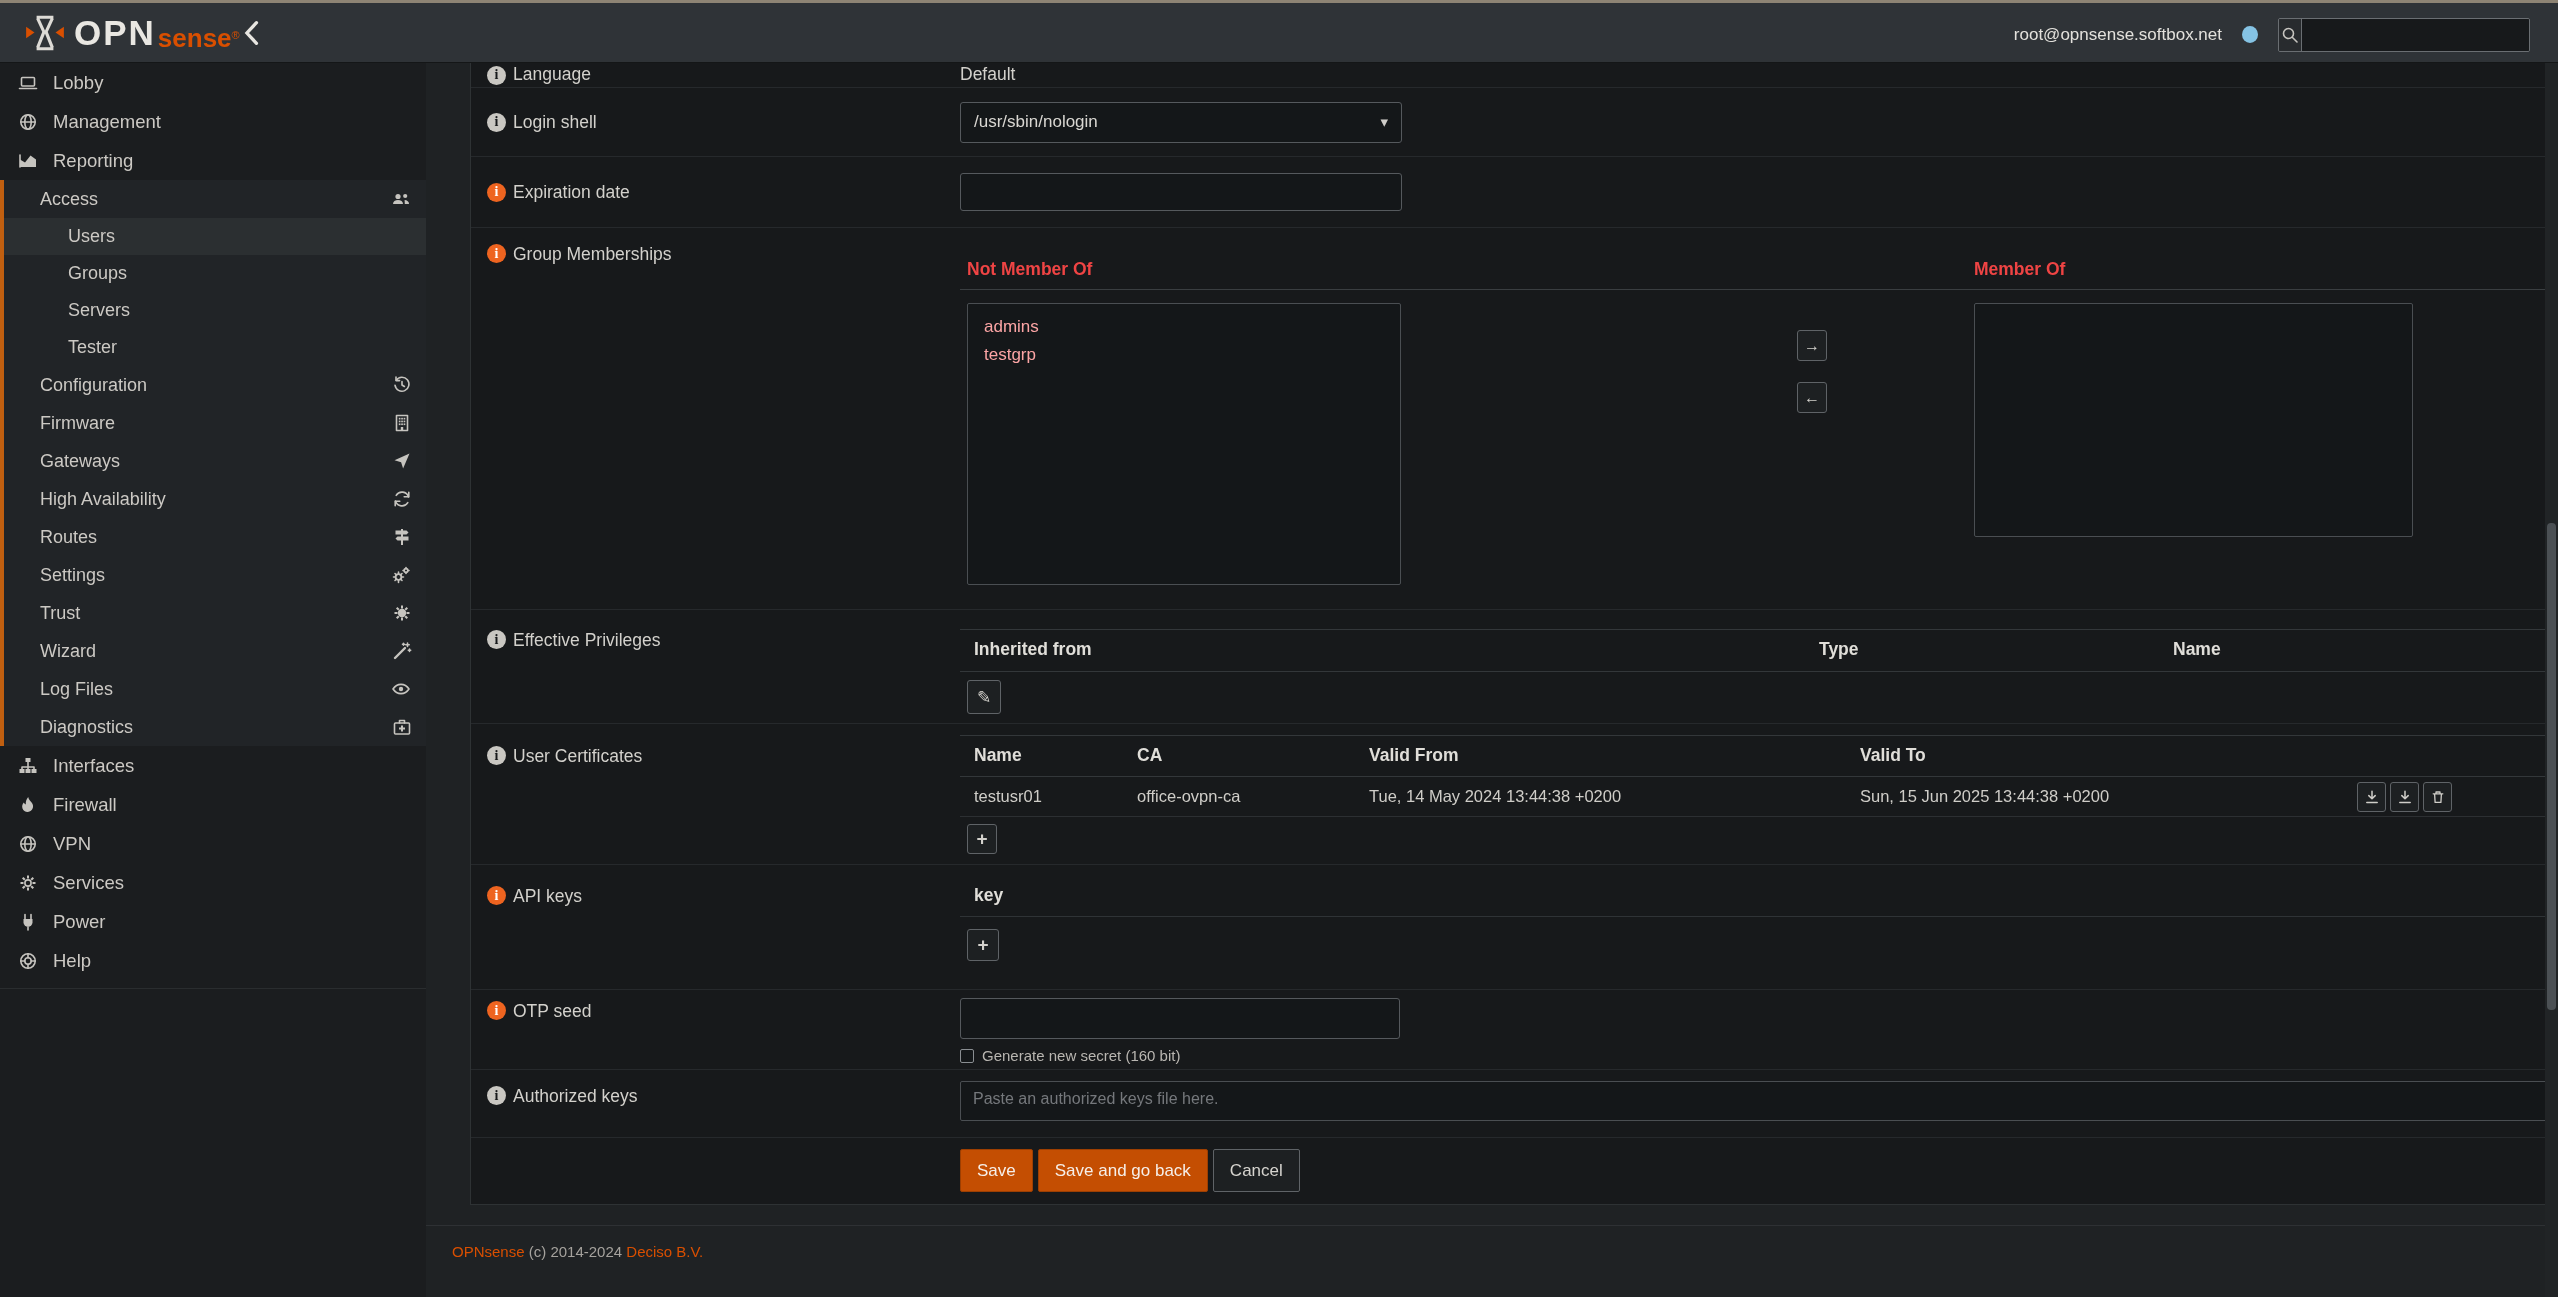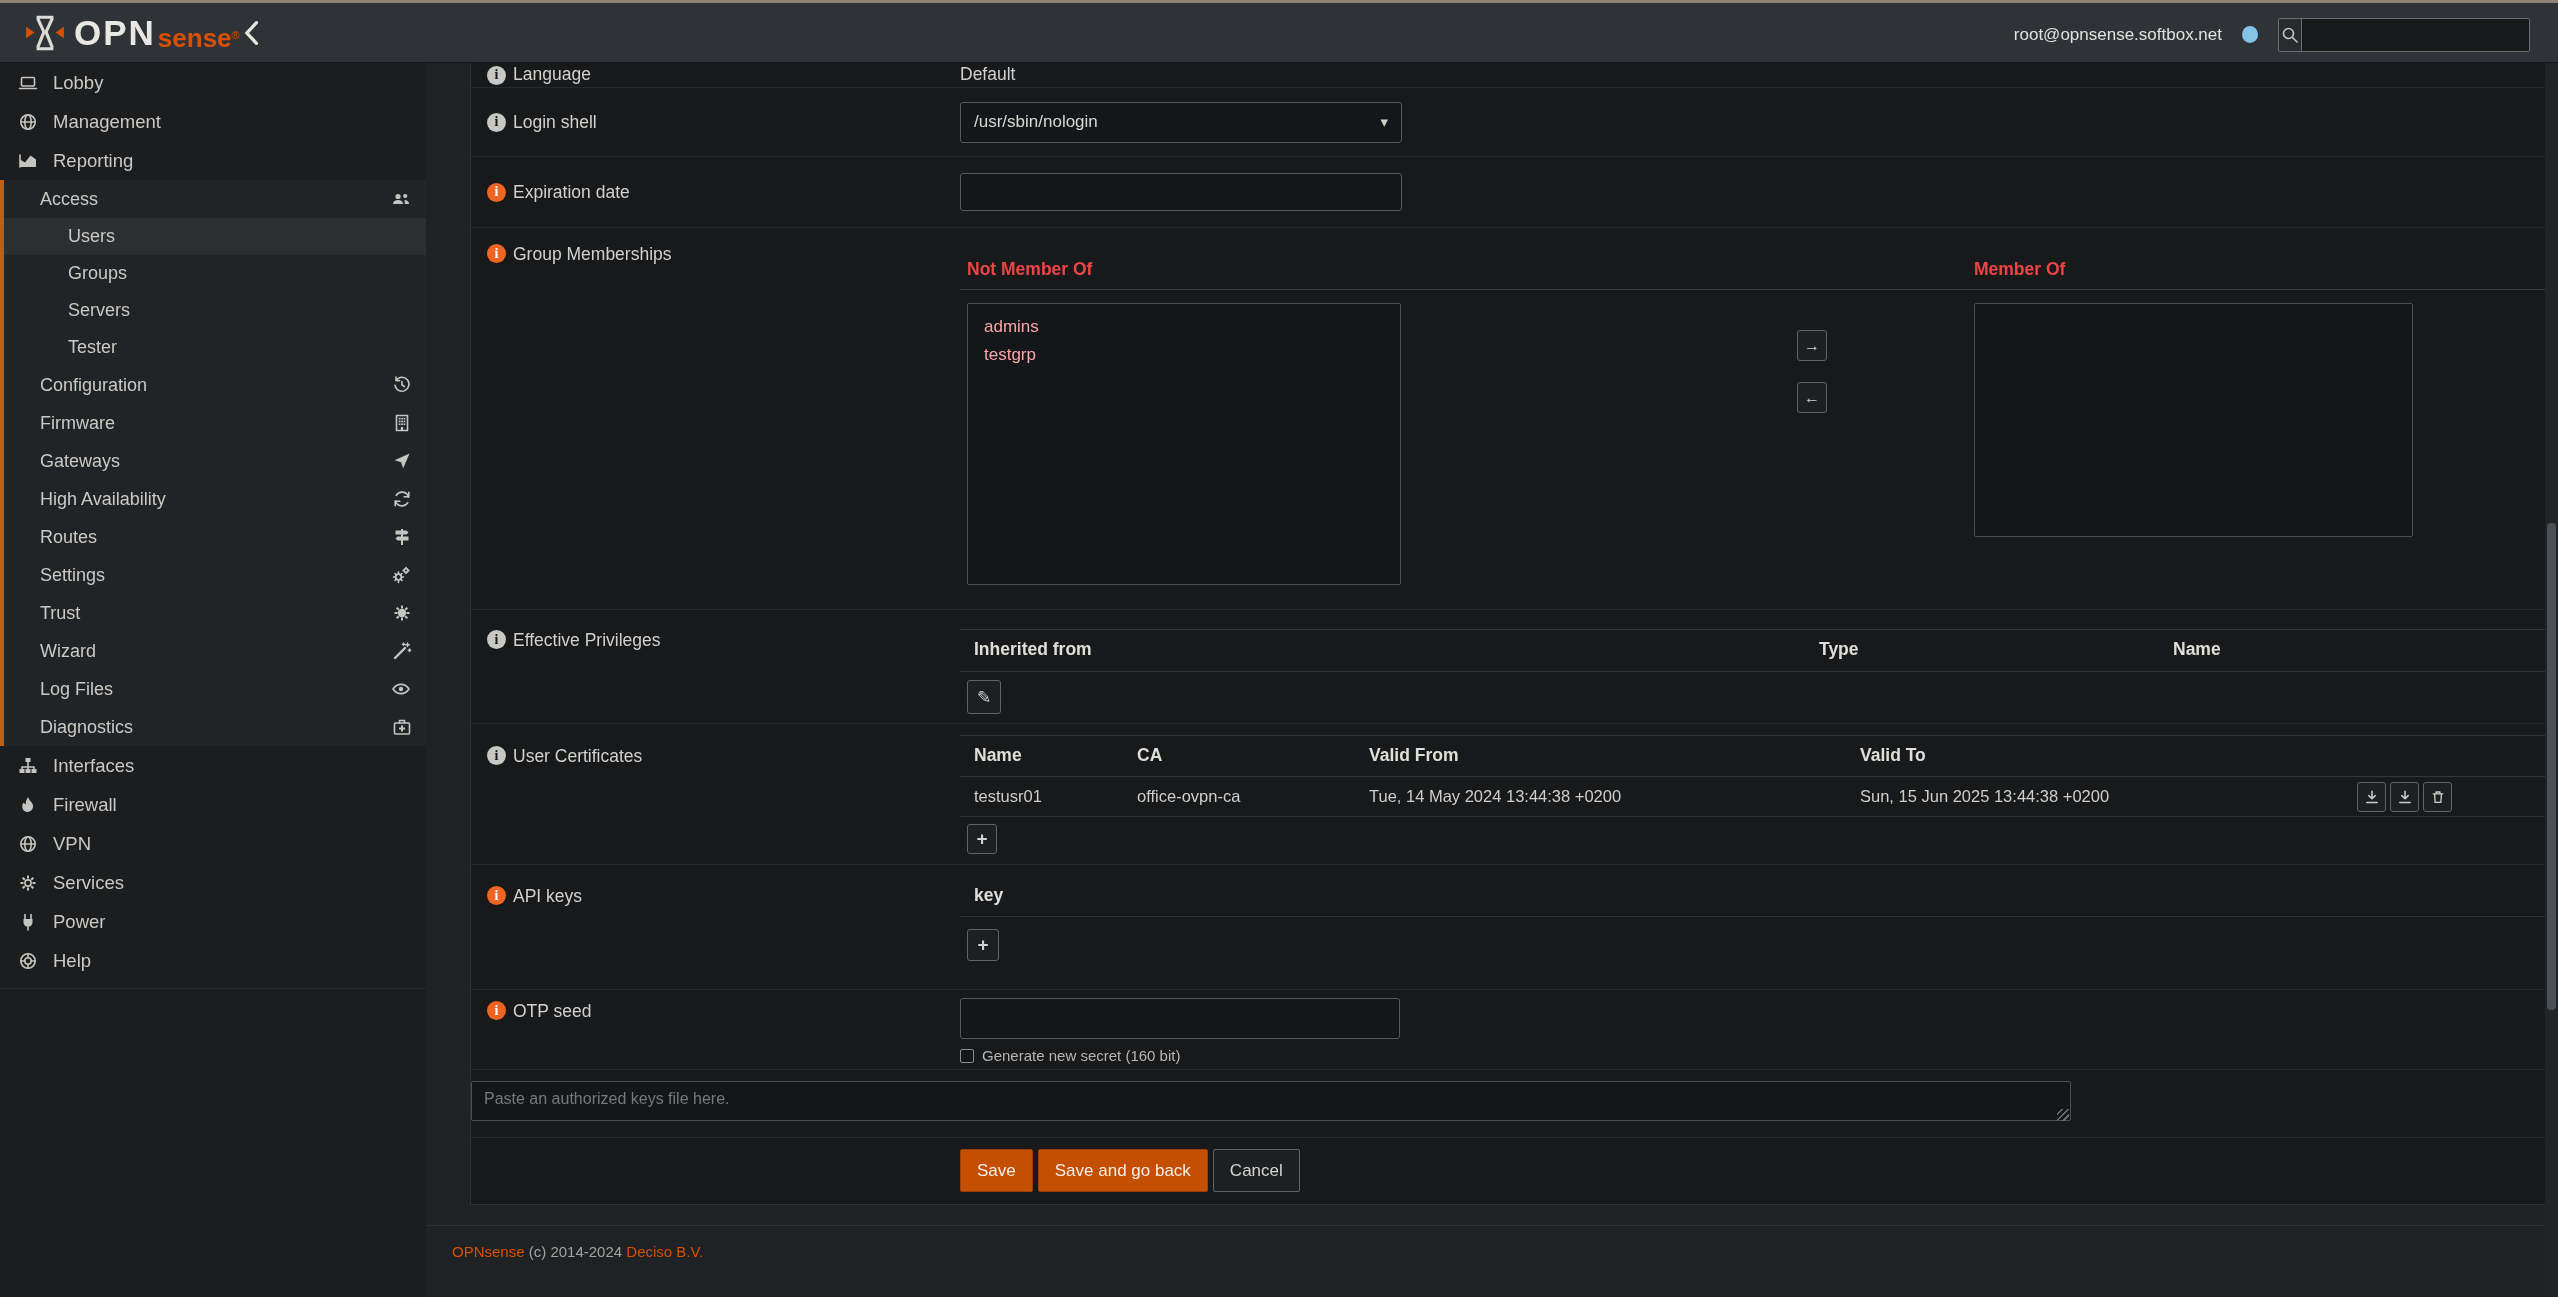--- a/index.html
+++ b/index.html
@@ -545,20 +545,24 @@
       <div class="content-col">
         <input class="txt-input" type="text" value="" style="">
         <div class="otp-check">
           <span class="checkbox"></span>
           <span class="cb-label">Generate new secret (160 bit)</span>
         </div>
       </div>
     </div>
 
     <div class="form-row" id="row-auth">
+      <div class="label-col top">
+        <span class="info-badge"></span>
+        <span class="label-text">Authorized keys</span>
+      </div>
       <div class="content-col">
         <div class="auth-wrap">
           <textarea class="auth-area" placeholder="Paste an authorized keys file here." style=""></textarea>
           <span class="resize-grip"></span>
         </div>
       </div>
     </div>
 
     <div class="form-row" id="row-buttons">
       <div class="label-col"></div>

